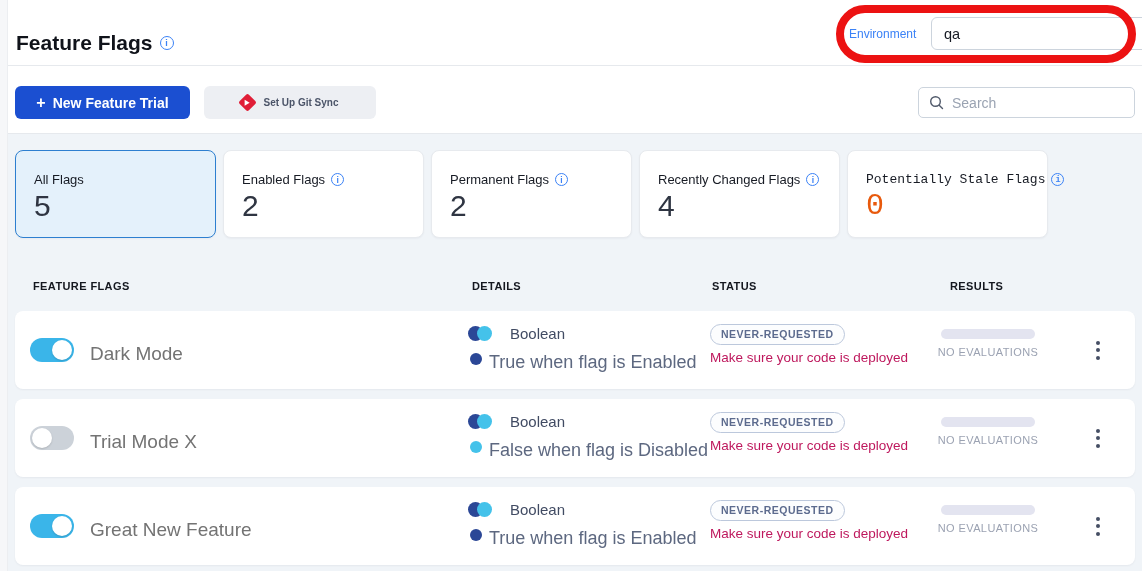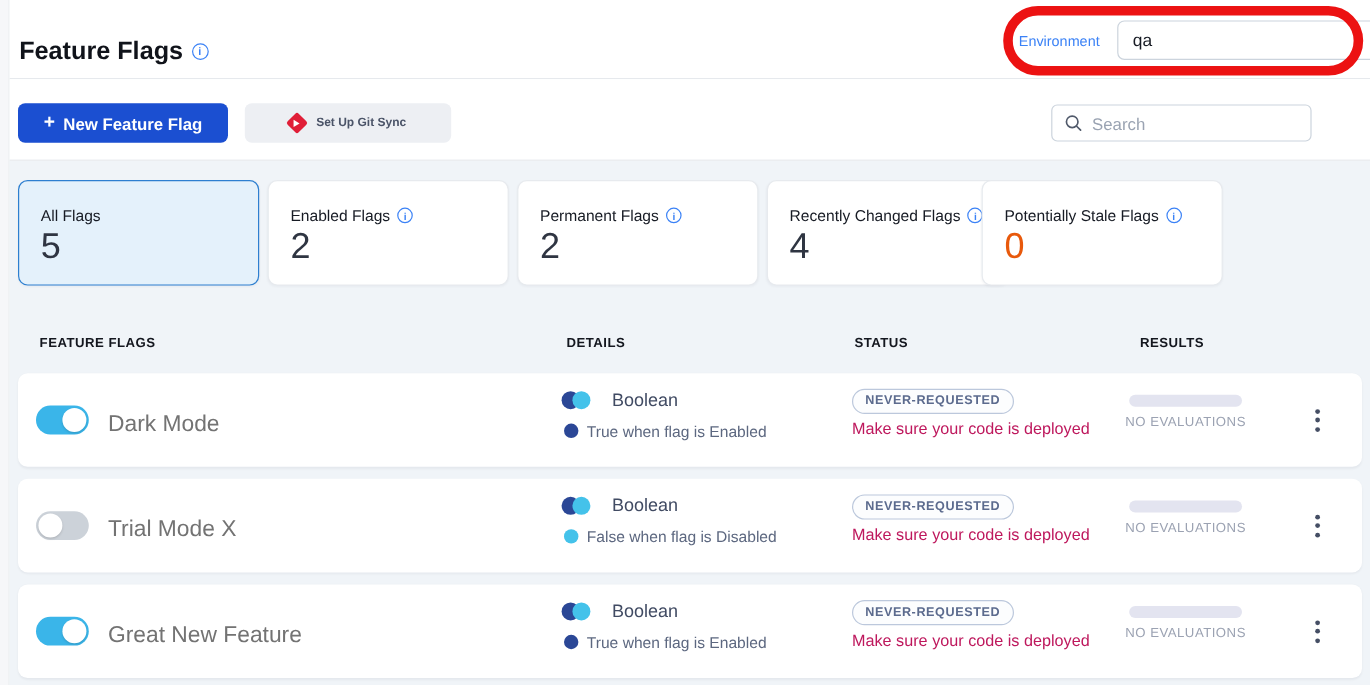--- a/index.html
+++ b/index.html
@@ -43,37 +43,37 @@
   .btn-primary .plus { font-size: 16px; font-weight: 600; line-height: 1; }
   .btn-secondary { position: absolute; left: 196px; top: 20px; width: 172px; height: 33px;
     background: #edeff3; color: #4b5468; border: none; border-radius: 6px; cursor: pointer;
     font-size: 10px; font-weight: 700; display: flex; align-items: center; justify-content: center;
     gap: 9px; font-family: inherit; }
   .git-icon { position: relative; width: 13px; height: 13px; background: #e01e37;
     transform: rotate(45deg); border-radius: 2px; flex: 0 0 auto; }
   .git-icon::after { content: ""; position: absolute; left: 4px; top: 3.5px;
     border-left: 5px solid #fff; border-top: 3px solid transparent; border-bottom: 3px solid transparent;
     transform: rotate(-45deg); }
-  .search-box { position: absolute; left: 868px; top: 21px; width: 217px; height: 31px;
+  .search-box { position: absolute; left: 910px; top: 21px; width: 217px; height: 31px;
     border: 1px solid #ccd4dd; border-radius: 5px; background: #fff;
     display: flex; align-items: center; padding: 0 10px; gap: 8px; }
   .search-box input { border: none; outline: none; flex: 1; font-size: 14px; color: #374151;
     font-family: inherit; background: transparent; }
   .search-box input::placeholder { color: #9aa3b2; }
 
   
   .content-bg { position: absolute; left: 8px; top: 134px; right: 0; bottom: 0;
     background: #f0f4f8; }
 
   .stat-card { position: absolute; top: 150px; width: 201px; height: 88px; background: #fff;
     border: 1px solid #e7eaee; border-radius: 8px; cursor: pointer;
     box-shadow: 0 1px 2px rgba(16,24,40,.04); }
   .stat-card.selected { background: #e4f1fb; border: 1.5px solid #2d7fd0; }
   .stat-card.c0 { left: 15px; } .stat-card.c1 { left: 223px; } .stat-card.c2 { left: 431px; }
-  .stat-card.c3 { left: 639px; } .stat-card.c4 { left: 818px; }
+  .stat-card.c3 { left: 639px; } .stat-card.c4 { left: 847px; font-family: Liberation Mono, monospace; }
   .stat-label { position: absolute; left: 18px; top: 21px; font-size: 13px; color: #171b24;
     display: flex; align-items: center; gap: 6px; white-space: nowrap; }
   .stat-value { position: absolute; left: 18px; top: 38px; font-size: 30px; color: #2f3542; }
   .stat-value.stale { color: #e8590c; }
 
   .col-h { position: absolute; top: 280px; font-size: 11px; font-weight: 700; color: #14171f;
     letter-spacing: .4px; }
   .col-h.h0 { left: 33px; } .col-h.h1 { left: 472px; } .col-h.h2 { left: 712px; }
   .col-h.h3 { left: 950px; }
 
@@ -96,21 +96,21 @@
   .bool-icon { position: absolute; left: 453px; top: 15px; width: 25px; height: 15px; }
   .bool-icon .c1 { position: absolute; left: 0; top: 0; width: 15px; height: 15px;
     border-radius: 50%; background: #2b4796; }
   .bool-icon .c2 { position: absolute; left: 9px; top: 0; width: 15px; height: 15px;
     border-radius: 50%; background: #44c2ea; }
   .type-label { position: absolute; left: 495px; top: 14px; font-size: 15px; color: #414b63; }
   .detail-dot { position: absolute; left: 455px; top: 42px; width: 12px; height: 12px;
     border-radius: 50%; }
   .detail-dot.navy { background: #2b4796; }
   .detail-dot.cyan { background: #44c2ea; }
-  .detail-text { position: absolute; left: 474px; top: 41px; font-size: 13px; color: #5d6880; }
+  .detail-text { position: absolute; left: 474px; top: 41px; font-size: 18px; color: #5d6880; }
 
   .status-badge { position: absolute; left: 695px; top: 13px; display: inline-block;
     border: 1px solid #bcc8dc; border-radius: 11px; padding: 3px 10px 4px;
     font-size: 10.5px; font-weight: 700; letter-spacing: .5px; color: #5c6b8e; background: #fcfdfe; }
   .status-text { position: absolute; left: 695px; top: 39px; font-size: 13.5px; color: #be185d; }
 
   .results { position: absolute; left: 918px; top: 18px; width: 110px; text-align: center; }
   .results-bar { width: 94px; height: 10px; border-radius: 5px; background: #e3e4f0;
     margin: 0 auto; }
   .results-text { margin-top: 7px; font-size: 11px; letter-spacing: .4px; color: #9ba2b2;
@@ -141,21 +141,21 @@
             <path d="M1.5 1.5 L6 6 L10.5 1.5" fill="none" stroke="#98a2b3" stroke-width="1.6" stroke-linecap="round"></path>
           </svg>
       </span>
     </div>
     <div class="annotation"></div>
   </div>
 
   <div class="toolbar">
     <button class="btn-primary">
       <span class="plus">+</span>
-      <span>New Feature Flag</span>
+      <span>New Feature Trial</span>
     </button>
     <button class="btn-secondary">
       <span class="git-icon"></span>
       <span>Set Up Git Sync</span>
     </button>
     <div class="search-box">
       <span style="display:flex;">
         <svg width="15" height="15" viewBox="0 0 15 15">
             <circle cx="6.5" cy="6.5" r="4.8" fill="none" stroke="#515a6b" stroke-width="1.4"></circle>
             <line x1="10.2" y1="10.2" x2="13.5" y2="13.5" stroke="#515a6b" stroke-width="1.4" stroke-linecap="round"></line>

